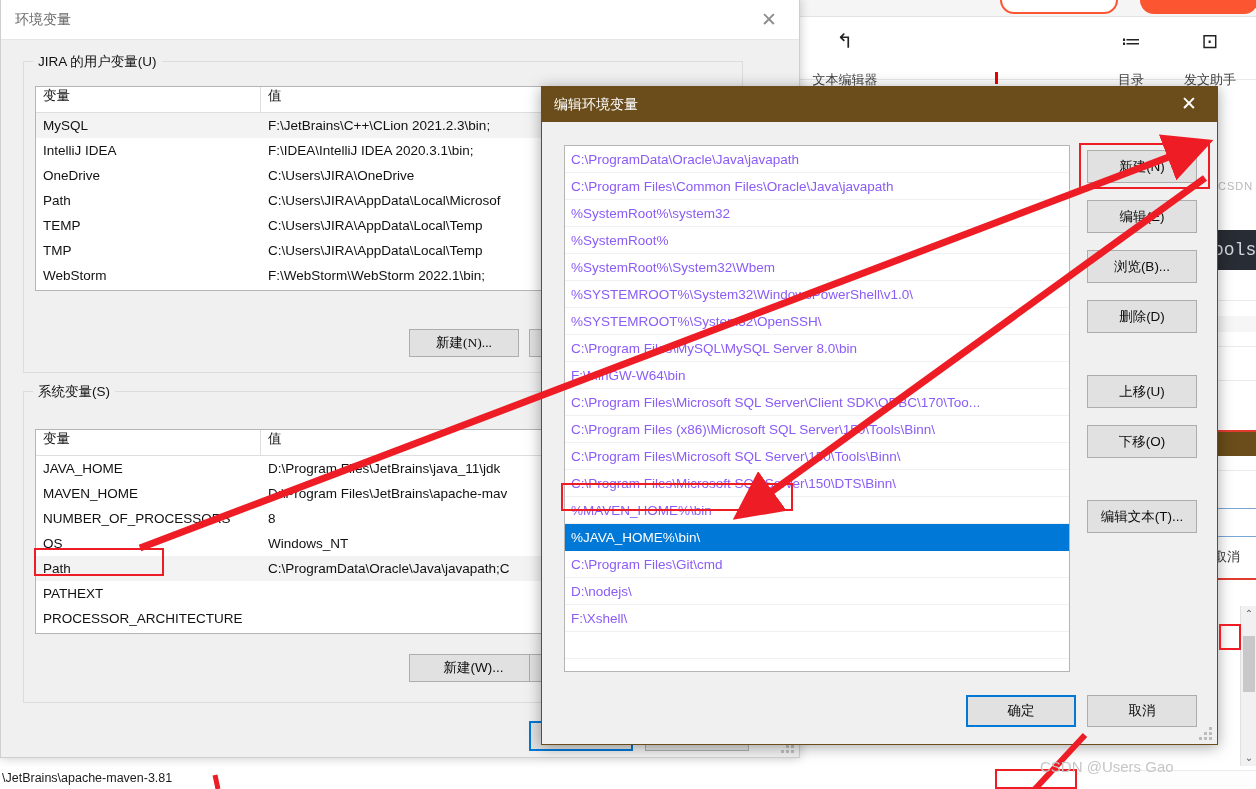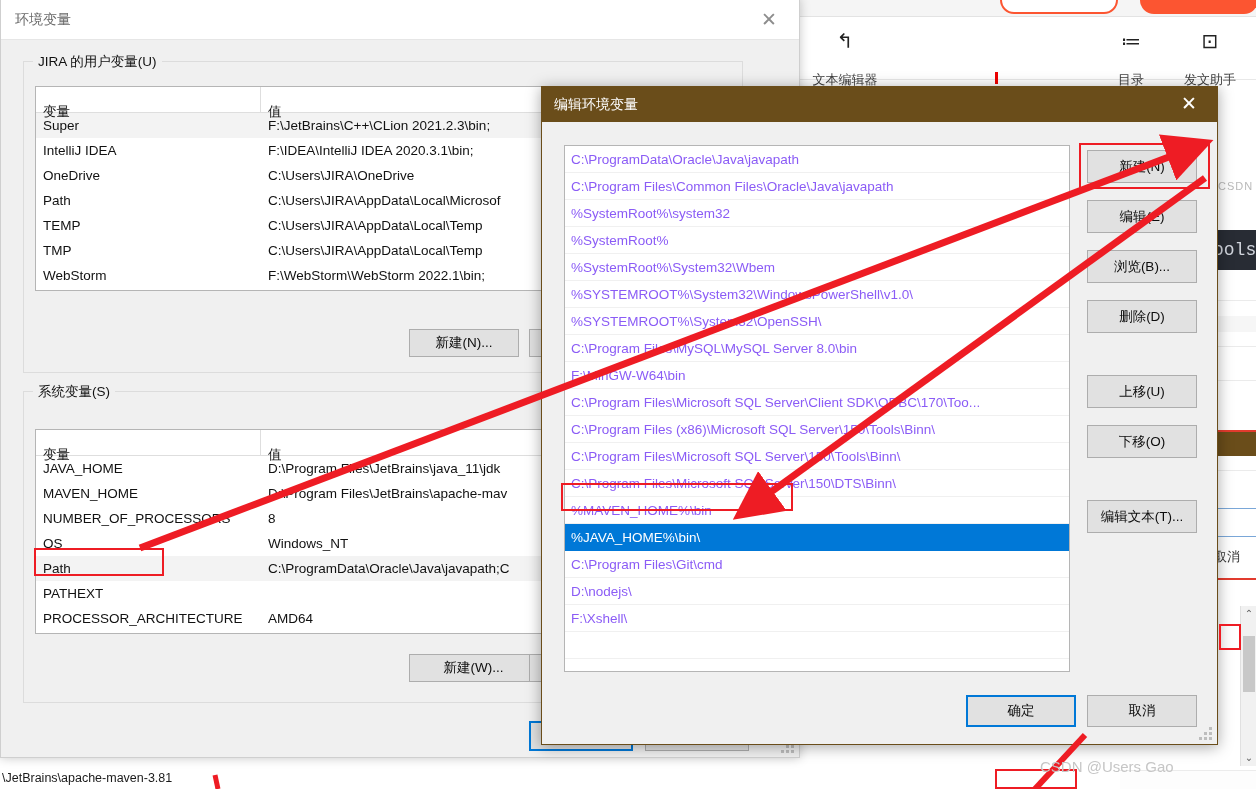--- a/index.html
+++ b/index.html
@@ -92,21 +92,21 @@
     padding: 0 5px; font-size: 13.5px; color: #111;
   }
   .table {
     position: absolute; background: #ffffff; border: 1px solid #b5b5b5;
     overflow: hidden;
   }
   .table .hdr {
     display: flex; height: 26px; border-bottom: 1px solid #dedede; background:#fff;
   }
   .table .hdr .c {
-    font-size: 13.5px; color: #111; padding: 16px 0 0 7px; position: relative;
+    font-size: 13.5px; color: #111; padding: 0 0 0 7px; position: relative;
   }
   .table .hdr .c.c1 { width: 225px; border-right: 1px solid #dedede; }
   .table .hdr .c.c2 { flex: 1; }
   .table .row { display: flex; height: 25px; line-height: 25px; }
   .table .row.alt { background: #f3f3f3; }
   .table .row .c { font-size: 13.5px; color: #111; padding-left: 7px; white-space: nowrap; overflow: hidden; }
   .table .row .c.c1 { width: 225px; }
   .table .row .c.c2 { flex: 1; }
 
   .wbtn {
@@ -214,21 +214,21 @@
     <div class="gbox" style="left:22px; top:62px; width:720px; height:312px;">
       <span class="legend">JIRA 的用户变量(U)</span>
     </div>
 
     <div class="table" style="left:34px; top:87px; width:697px; height:205px;">
       <div class="hdr">
         <div class="c c1">变量</div>
         <div class="c c2">值</div>
       </div>
       <div class="row alt">
-        <div class="c c1">Super</div>
+        <div class="c c1">MySQL</div>
         <div class="c c2">F:\JetBrains\C++\CLion 2021.2.3\bin;</div>
       </div>
       <div class="row">
         <div class="c c1">IntelliJ IDEA</div>
         <div class="c c2">F:\IDEA\IntelliJ IDEA 2020.3.1\bin;</div>
       </div>
       <div class="row">
         <div class="c c1">OneDrive</div>
         <div class="c c2">C:\Users\JIRA\OneDrive</div>
       </div>
@@ -243,21 +243,21 @@
       <div class="row">
         <div class="c c1">TMP</div>
         <div class="c c2">C:\Users\JIRA\AppData\Local\Temp</div>
       </div>
       <div class="row">
         <div class="c c1">WebStorm</div>
         <div class="c c2">F:\WebStorm\WebStorm 2022.1\bin;</div>
       </div>
     </div>
 
-    <div class="wbtn" style="left:408px; top:330px; width:110px; height:28px; line-height:26px;">新建(N)...</div>
+    <div class="wbtn" style="left:408px; top:330px; width:110px; height:28px; line-height:26px;font-family:Liberation Serif, serif;">新建(N)...</div>
     <div class="wbtn" style="left:528px; top:330px; width:110px; height:28px; line-height:26px;"></div>
     <div class="wbtn" style="left:648px; top:330px; width:110px; height:28px; line-height:26px;"></div>
 
     <div class="gbox" style="left:22px; top:392px; width:720px; height:312px;">
       <span class="legend">系统变量(S)</span>
     </div>
 
     <div class="table" style="left:34px; top:430px; width:697px; height:205px;">
       <div class="hdr">
         <div class="c c1">变量</div>
@@ -281,21 +281,20 @@
       </div>
       <div class="row alt">
         <div class="c c1">Path</div>
         <div class="c c2">C:\ProgramData\Oracle\Java\javapath;C</div>
       </div>
       <div class="row">
         <div class="c c1">PATHEXT</div>
       </div>
       <div class="row">
         <div class="c c1">PROCESSOR_ARCHITECTURE</div>
-        <div class="c c2">AMD64</div>
       </div>
       <div class="row" style="color:#8a8a8a">
         <div class="c c1">PROCESSOR_IDENTIFIER</div>
         <div class="c c2">Intel64 Family 6 Model 158 Stepping 1</div>
       </div>
     </div>
 
     <div class="wbtn" style="left:408px; top:655px; width:129px; height:28px; line-height:26px;">新建(W)...</div>
     <div class="wbtn" style="left:528px; top:655px; width:110px; height:28px; line-height:26px;">编辑(I)...</div>
     <div class="wbtn" style="left:648px; top:655px; width:110px; height:28px; line-height:26px;">删除(L)</div>

